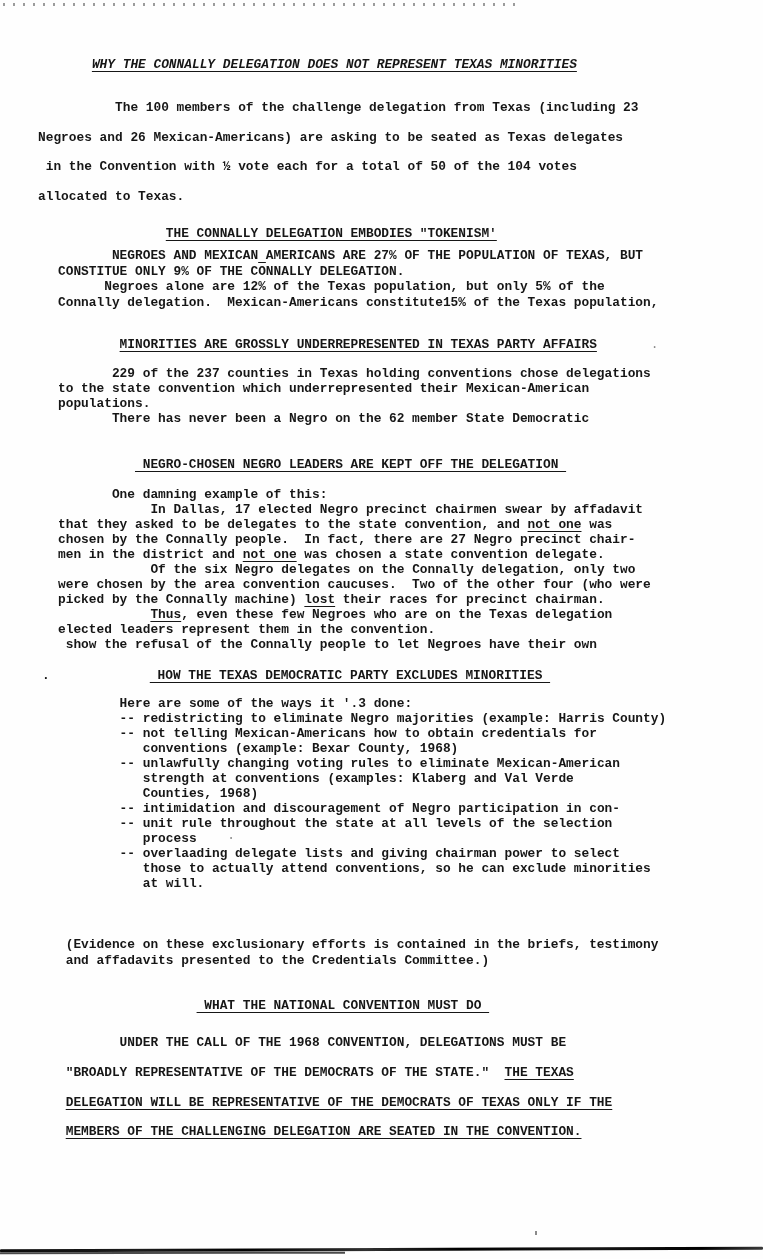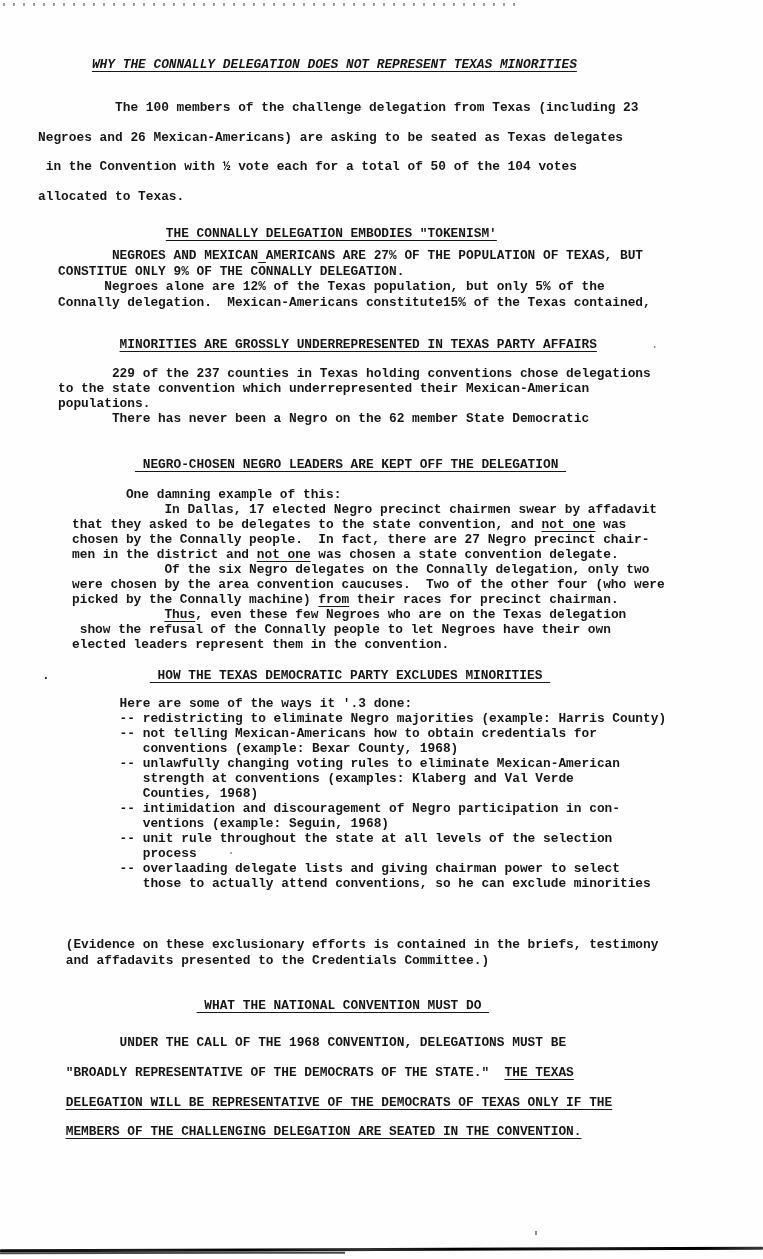--- a/index.html
+++ b/index.html
@@ -42,64 +42,64 @@
       <div class="ln" style="line-height: 29.6px;"> <span>in the Convention with ½ vote each for a total of 50 of the 104 votes</span></div>
       <div class="ln" style="line-height: 29.6px;"><span>allocated to Texas.</span></div>
     </div>
   <div class="sec" style="left: 58px; top: 226px;">
       <div class="ln" style="line-height: 15px;">              <span class="u">THE CONNALLY DELEGATION EMBODIES "TOKENISM'</span></div>
     </div>
   <div class="sec" style="left: 58px; top: 248px;">
       <div class="ln" style="line-height: 15.5px;">       <span>NEGROES AND MEXICAN</span><span class="u"> </span><span>AMERICANS ARE 27% OF THE POPULATION OF TEXAS, BUT</span></div>
       <div class="ln" style="line-height: 15.5px;"><span>CONSTITUE ONLY 9% OF THE CONNALLY DELEGATION.</span></div>
       <div class="ln" style="line-height: 15.5px;">      <span>Negroes alone are 12% of the Texas population, but only 5% of the</span></div>
-      <div class="ln" style="line-height: 15.5px;"><span>Connally delegation.  Mexican-Americans constitute15% of the Texas contained,</span></div>
+      <div class="ln" style="line-height: 15.5px;"><span>Connally delegation.  Mexican-Americans constitute15% of the Texas population,</span></div>
     </div>
   <div class="sec" style="left: 58px; top: 337px;">
       <div class="ln" style="line-height: 15px;">        <span class="u">MINORITIES ARE GROSSLY UNDERREPRESENTED IN TEXAS PARTY AFFAIRS</span><span class="dim">       .</span></div>
     </div>
   <div class="sec" style="left: 58px; top: 366px;">
       <div class="ln" style="line-height: 15px;">       <span>229 of the 237 counties in Texas holding conventions chose delegations</span></div>
       <div class="ln" style="line-height: 15px;"><span>to the state convention which underrepresented their Mexican-American</span></div>
       <div class="ln" style="line-height: 15px;"><span>populations.</span></div>
       <div class="ln" style="line-height: 15px;">       <span>There has never been a Negro on the 62 member State Democratic</span></div>
     </div>
   <div class="sec" style="left: 58px; top: 457px;">
       <div class="ln" style="line-height: 15px;">          <span class="u"> NEGRO-CHOSEN NEGRO LEADERS ARE KEPT OFF THE DELEGATION </span></div>
     </div>
-  <div class="sec" style="left: 72px; top: 487px;">
+  <div class="sec" style="left: 58px; top: 487px;">
       <div class="ln" style="line-height: 15px;">       <span>One damning example of this:</span></div>
       <div class="ln" style="line-height: 15px;">            <span>In Dallas, 17 elected Negro precinct chairmen swear by affadavit</span></div>
       <div class="ln" style="line-height: 15px;"><span>that they asked to be delegates to the state convention, and </span><span class="u">not one</span><span> was</span></div>
       <div class="ln" style="line-height: 15px;"><span>chosen by the Connally people.  In fact, there are 27 Negro precinct chair-</span></div>
       <div class="ln" style="line-height: 15px;"><span>men in the district and </span><span class="u">not one</span><span> was chosen a state convention delegate.</span></div>
       <div class="ln" style="line-height: 15px;">            <span>Of the six Negro delegates on the Connally delegation, only two</span></div>
       <div class="ln" style="line-height: 15px;"><span>were chosen by the area convention caucuses.  Two of the other four (who were</span></div>
-      <div class="ln" style="line-height: 15px;"><span>picked by the Connally machine) </span><span class="u">from</span><span> their races for precinct chairman.</span></div>
+      <div class="ln" style="line-height: 15px;"><span>picked by the Connally machine) </span><span class="u">lost</span><span> their races for precinct chairman.</span></div>
       <div class="ln" style="line-height: 15px;">            <span class="u">Thus</span><span>, even these few Negroes who are on the Texas delegation</span></div>
+      <div class="ln" style="line-height: 15px;"><span>elected leaders represent them in the convention.</span></div>
       <div class="ln" style="line-height: 15px;"> <span>show the refusal of the Connally people to let Negroes have their own</span></div>
-      <div class="ln" style="line-height: 15px;"><span>elected leaders represent them in the convention.</span></div>
     </div>
   <div class="sec" style="left: 42px; top: 668px;">
       <div class="ln" style="line-height: 15px;"><span>.             </span><span class="u"> HOW THE TEXAS DEMOCRATIC PARTY EXCLUDES MINORITIES </span></div>
     </div>
   <div class="sec" style="left: 58px; top: 696px;">
       <div class="ln" style="line-height: 15px;">        <span>Here are some of the ways it '.3 done:</span></div>
       <div class="ln" style="line-height: 15px;">        <span>-- redistricting to eliminate Negro majorities (example: Harris County)</span></div>
       <div class="ln" style="line-height: 15px;">        <span>-- not telling Mexican-Americans how to obtain credentials for</span></div>
       <div class="ln" style="line-height: 15px;">           <span>conventions (example: Bexar County, 1968)</span></div>
       <div class="ln" style="line-height: 15px;">        <span>-- unlawfully changing voting rules to eliminate Mexican-American</span></div>
       <div class="ln" style="line-height: 15px;">           <span>strength at conventions (examples: Klaberg and Val Verde</span></div>
       <div class="ln" style="line-height: 15px;">           <span>Counties, 1968)</span></div>
       <div class="ln" style="line-height: 15px;">        <span>-- intimidation and discouragement of Negro participation in con-</span></div>
-      <div class="ln" style="line-height: 15px;">           <span>ventions (example: Seguin, 1968)</span></div>
       <div class="ln" style="line-height: 15px;">        <span>-- unit rule throughout the state at all levels of the selection</span></div>
       <div class="ln" style="line-height: 15px;">           <span>process</span><span class="dim">    ·</span></div>
       <div class="ln" style="line-height: 15px;">        <span>-- overlaading delegate lists and giving chairman power to select</span></div>
       <div class="ln" style="line-height: 15px;">           <span>those to actually attend conventions, so he can exclude minorities</span></div>
+      <div class="ln" style="line-height: 15px;">           <span>at will.</span></div>
     </div>
   <div class="sec" style="left: 58px; top: 937px;">
       <div class="ln" style="line-height: 15.5px;"> <span>(Evidence on these exclusionary efforts is contained in the briefs, testimony</span></div>
       <div class="ln" style="line-height: 15.5px;"> <span>and affadavits presented to the Credentials Committee.)</span></div>
     </div>
   <div class="sec" style="left: 58px; top: 998px;">
       <div class="ln" style="line-height: 15px;">                  <span class="u"> WHAT THE NATIONAL CONVENTION MUST DO </span></div>
     </div>
   <div class="sec" style="left: 58px; top: 1028px;">
       <div class="ln" style="line-height: 29.8px;">        <span>UNDER THE CALL OF THE 1968 CONVENTION, DELEGATIONS MUST BE</span></div>

